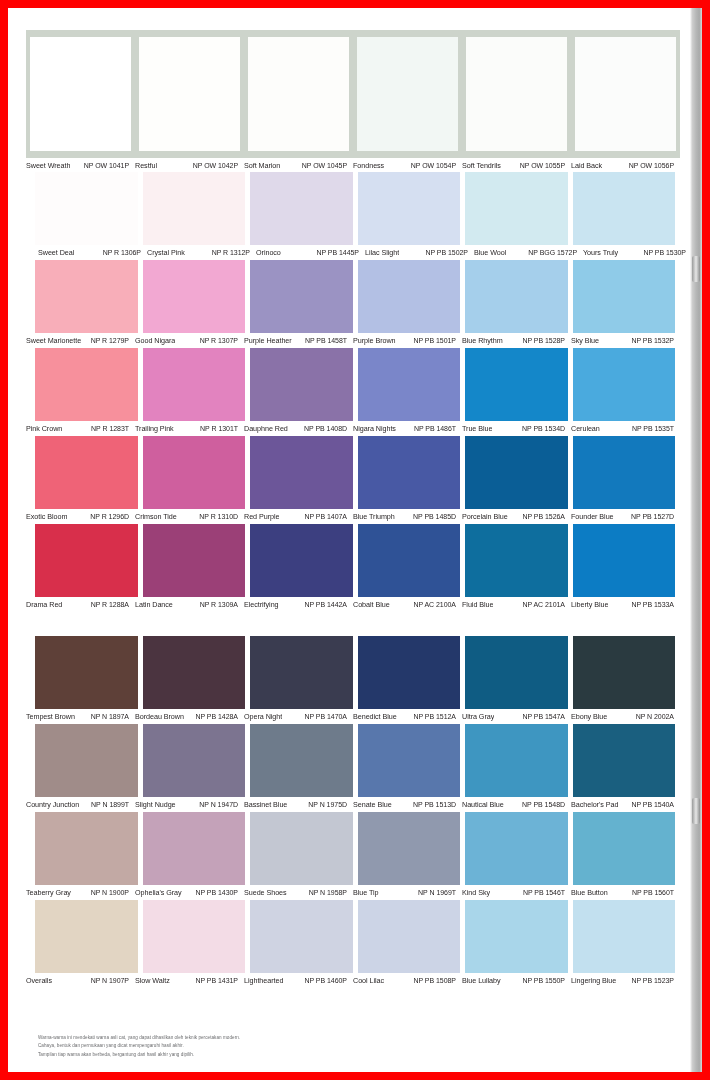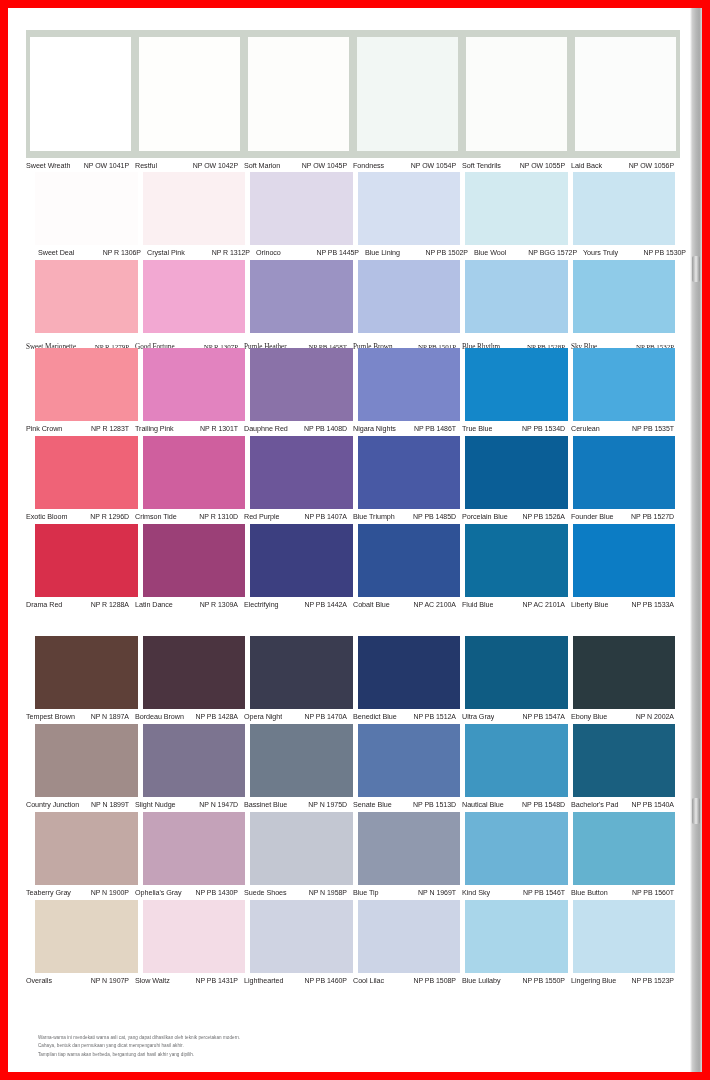--- a/index.html
+++ b/index.html
@@ -151,47 +151,47 @@
           </div>
           <div class="label-cell">
             <span class="label-name">Crystal Pink</span>
             <span class="label-code">NP R 1312P</span>
           </div>
           <div class="label-cell">
             <span class="label-name">Orinoco</span>
             <span class="label-code">NP PB 1445P</span>
           </div>
           <div class="label-cell">
-            <span class="label-name">Blue Lining</span>
+            <span class="label-name">Lilac Slight</span>
             <span class="label-code">NP PB 1502P</span>
           </div>
           <div class="label-cell">
             <span class="label-name">Blue Wool</span>
             <span class="label-code">NP BGG 1572P</span>
           </div>
           <div class="label-cell">
             <span class="label-name">Yours Truly</span>
             <span class="label-code">NP PB 1530P</span>
           </div>
         </div>
         <div class="swatch-row" style="top: 252px; height: 73px;">
           <div class="swatch-cell" title="Sweet Marionette" style="background: rgb(248, 174, 185);"></div>
           <div class="swatch-cell" title="Good Fortune" style="background: rgb(242, 168, 210);"></div>
           <div class="swatch-cell" title="Purple Heather" style="background: rgb(155, 147, 195);"></div>
           <div class="swatch-cell" title="Purple Tide" style="background: rgb(179, 192, 228);"></div>
           <div class="swatch-cell" title="Blue Rhythm" style="background: rgb(165, 207, 235);"></div>
           <div class="swatch-cell" title="Sky Blue" style="background: rgb(143, 203, 232);"></div>
         </div>
-        <div class="labels-row" style="top: 332px; font-family: Liberation Serif, serif;">
+        <div class="labels-row" style="top: 325px;">
           <div class="label-cell">
             <span class="label-name">Sweet Marionette</span>
             <span class="label-code">NP R 1279P</span>
           </div>
           <div class="label-cell">
-            <span class="label-name">Good Fortune</span>
+            <span class="label-name">Good Nigara</span>
             <span class="label-code">NP R 1307P</span>
           </div>
           <div class="label-cell">
             <span class="label-name">Purple Heather</span>
             <span class="label-code">NP PB 1458T</span>
           </div>
           <div class="label-cell">
             <span class="label-name">Purple Brown</span>
             <span class="label-code">NP PB 1501P</span>
           </div>

